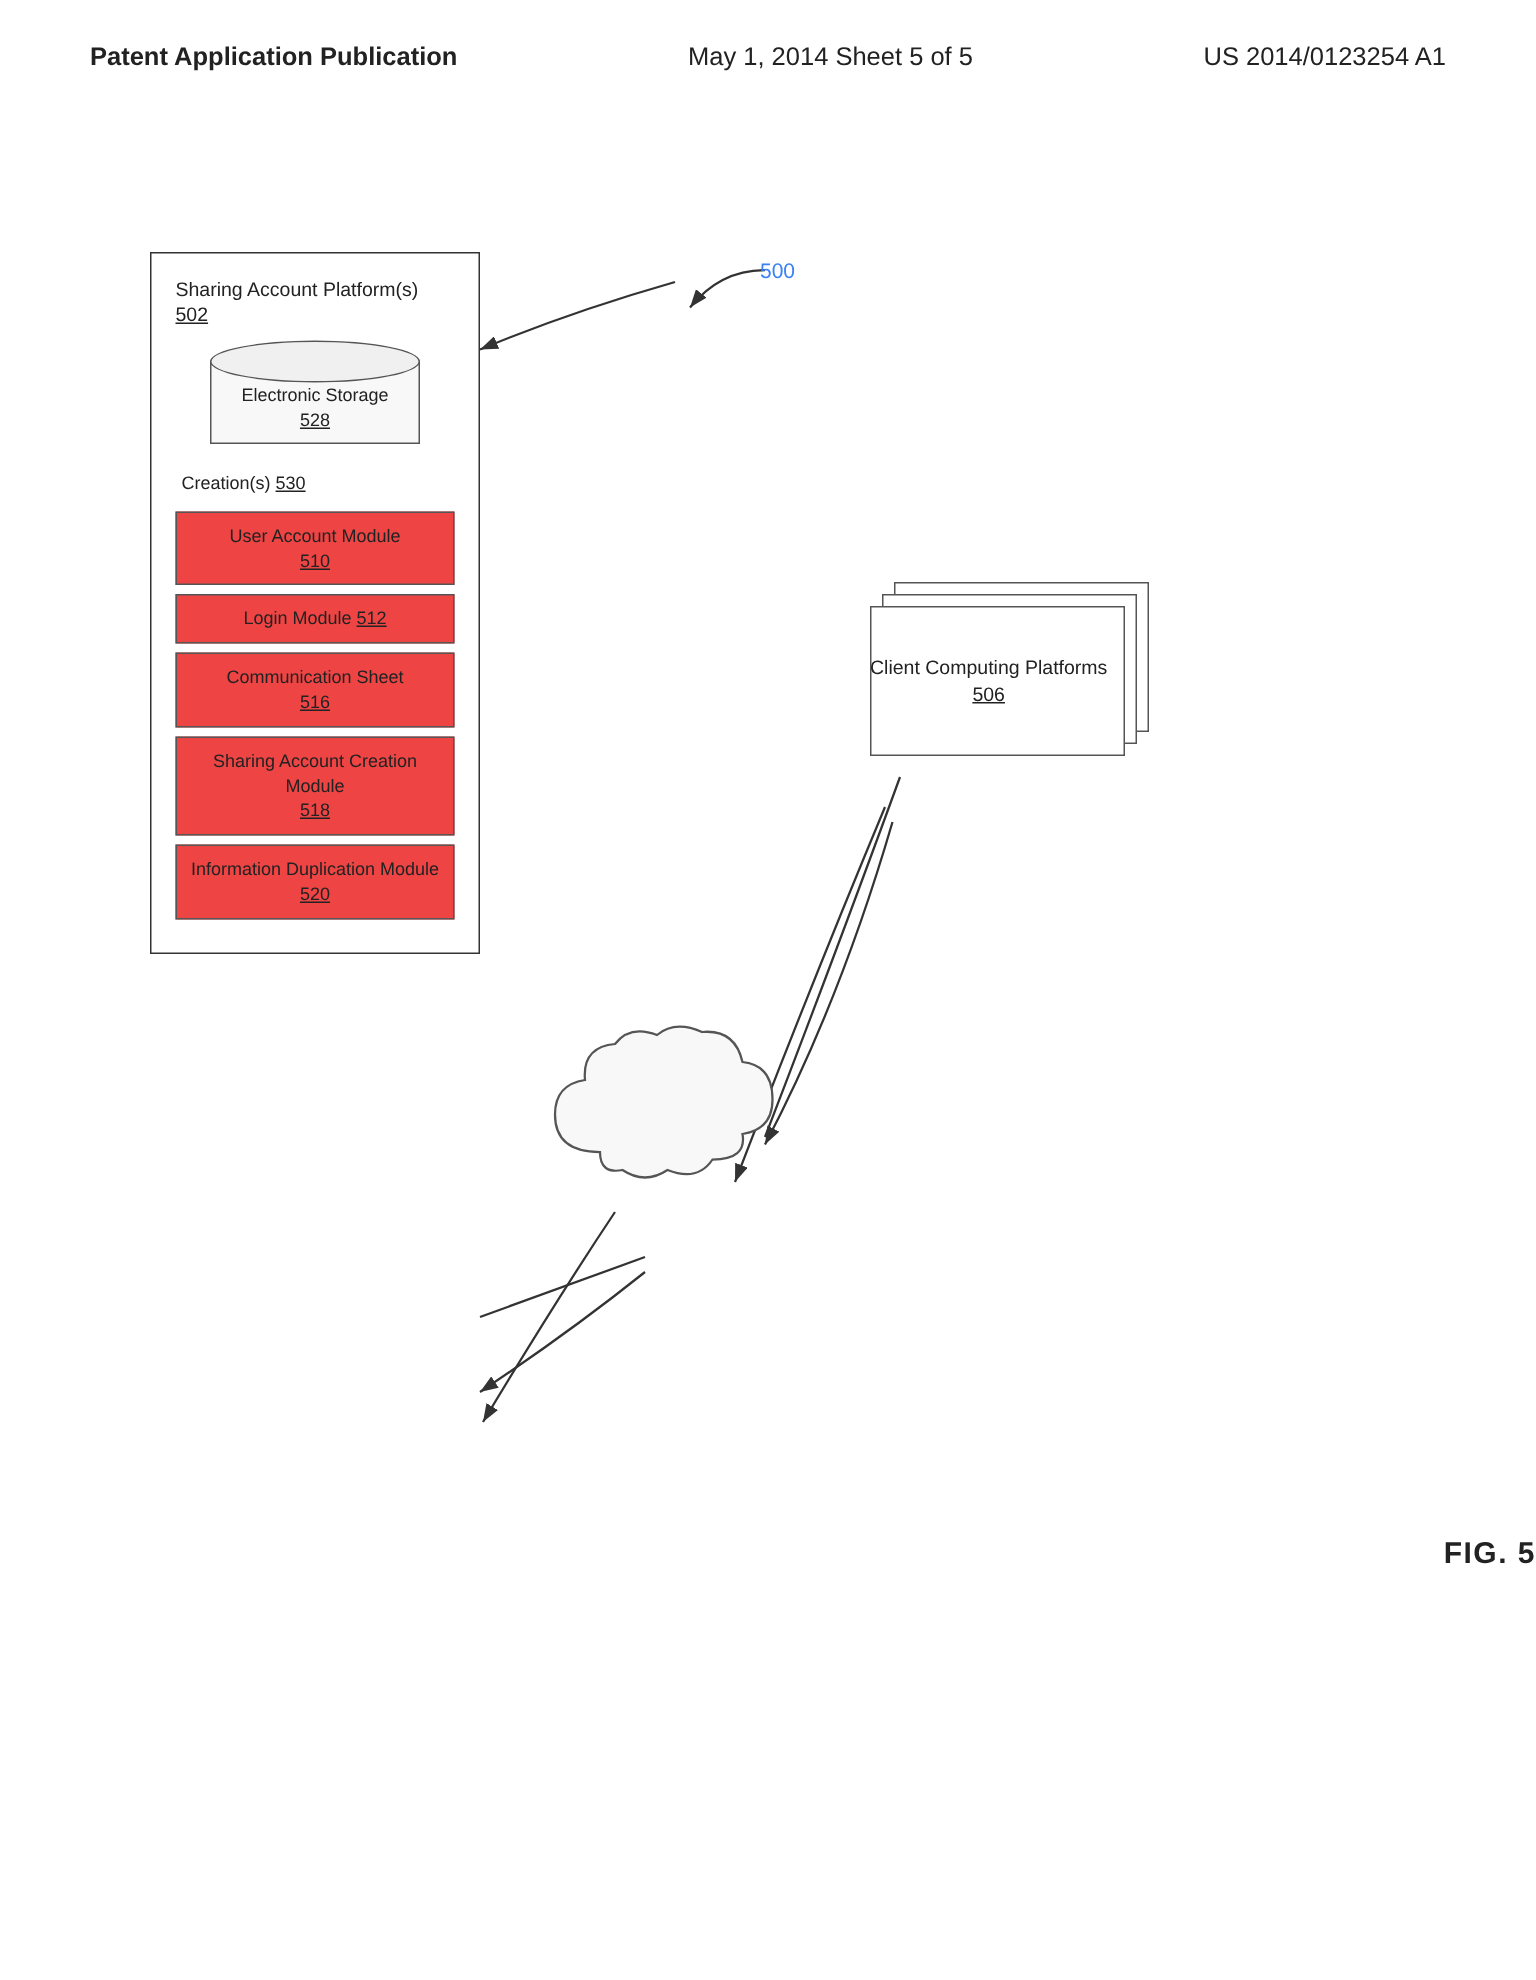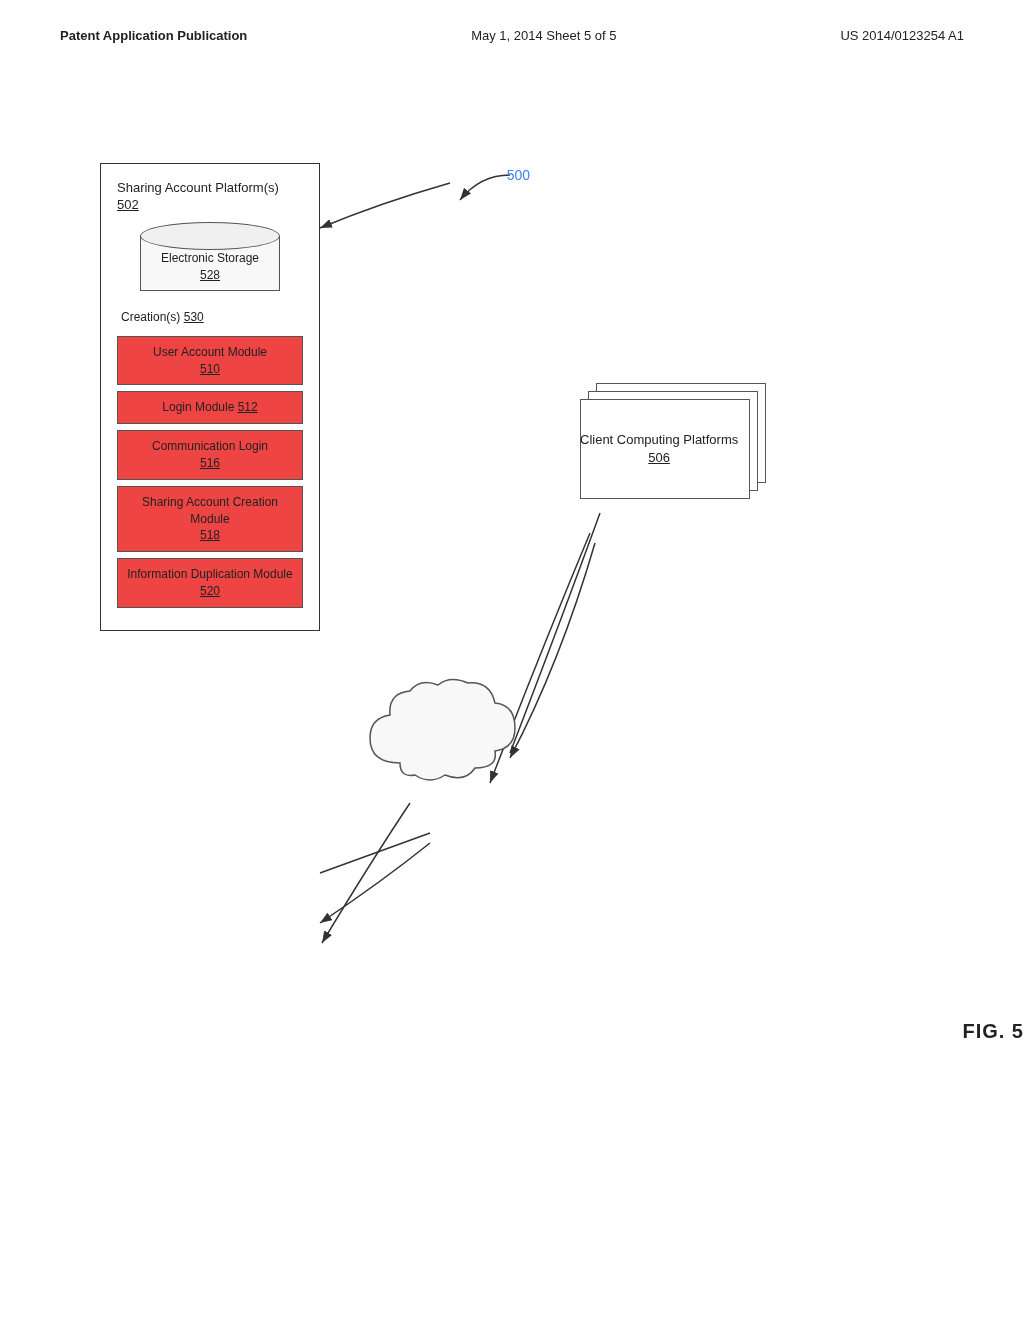--- a/index.html
+++ b/index.html
@@ -10,21 +10,21 @@
       min-height: 1320px;
       position: relative;
       overflow: hidden;
     }
 
     
     .header {
       display: flex;
       justify-content: space-between;
       padding: 28px 60px 0 60px;
-      font-size: 13px;
+      font-size: 17px;
       color: #222;
     }
     .header-left { font-weight: bold; }
     .header-center { }
     .header-right { }
 
     
     .diagram-area {
       position: relative;
       width: 100%;
@@ -240,21 +240,21 @@
     </div>
 
     <div class="module-box">
       <span>User Account Module</span><br>
       <u>510</u>
     </div>
     <div class="module-box">
       <span>Login Module</span> <u>512</u>
     </div>
     <div class="module-box">
-      <span>Communication Login</span><br>
+      <span>Communication Sheet</span><br>
       <u>516</u>
     </div>
     <div class="module-box">
       <span>Sharing Account Creation Module</span><br>
       <u>518</u>
     </div>
     <div class="module-box">
       <span>Information Duplication Module</span><br>
       <u>520</u>
     </div>

